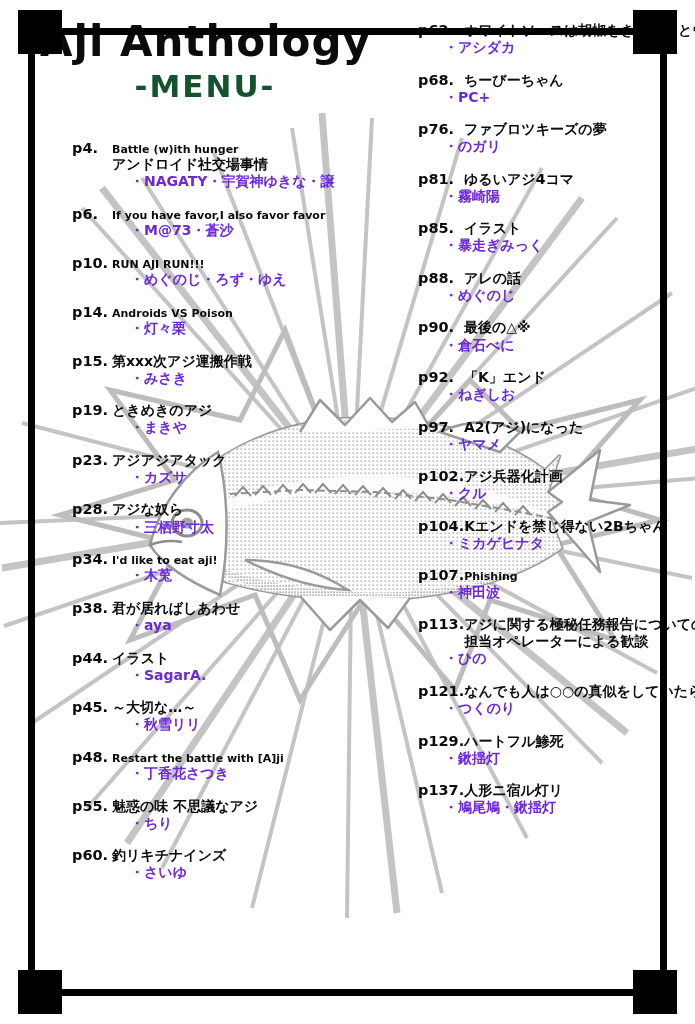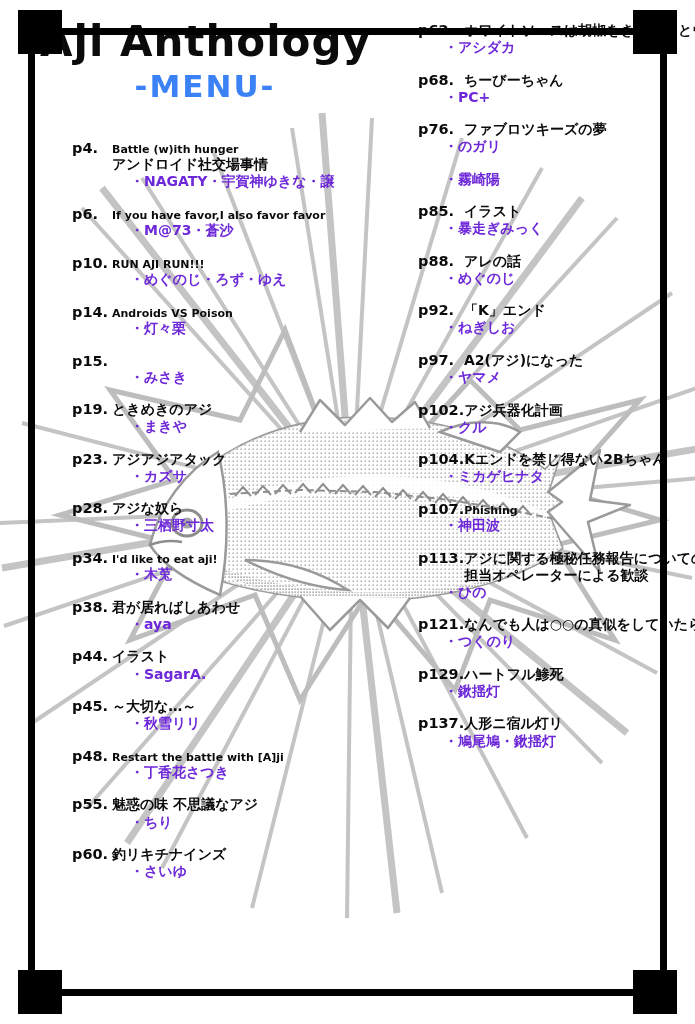--- a/index.html
+++ b/index.html
@@ -92,21 +92,21 @@
     letter-spacing: 1px;
     color: #0b0b0b;
     line-height: 1.05;
     white-space: nowrap;
   }
   .title-sub {
     font-family: "DejaVu Sans", "Liberation Sans", sans-serif;
     font-size: 31px;
     font-weight: 700;
     letter-spacing: 2px;
-    color: #3b82f6;
+    color: #14532d;
     margin-top: 6px;
     line-height: 1.05;
   }
 
   
   .col {
     position: absolute;
     z-index: 5;
   }
   .col-left  { left: 72px;  top: 140px; width: 300px; }
@@ -326,20 +326,23 @@
           <div class="entry-page">p14.</div>
           <div class="entry-titles">
             <div class="entry-title">Androids VS Poison</div>
           </div>
         </div>
         <div class="entry-author">・灯々栗</div>
       </div>
       <div class="entry">
         <div class="entry-head">
           <div class="entry-page">p15.</div>
+          <div class="entry-titles">
+            <div class="entry-title jp">第xxx次アジ運搬作戦</div>
+          </div>
         </div>
         <div class="entry-author">・みさき</div>
       </div>
       <div class="entry">
         <div class="entry-head">
           <div class="entry-page">p19.</div>
           <div class="entry-titles">
             <div class="entry-title jp">ときめきのアジ</div>
           </div>
         </div>
@@ -450,39 +453,54 @@
       <div class="entry">
         <div class="entry-head">
           <div class="entry-page">p76.</div>
           <div class="entry-titles">
             <div class="entry-title jp">ファブロツキーズの夢</div>
           </div>
         </div>
         <div class="entry-author">・のガリ</div>
       </div>
       <div class="entry">
+        <div class="entry-head">
+          <div class="entry-page">p81.</div>
+          <div class="entry-titles">
+            <div class="entry-title jp">ゆるいアジ4コマ</div>
+          </div>
+        </div>
         <div class="entry-author">・霧崎陽</div>
       </div>
       <div class="entry">
         <div class="entry-head">
           <div class="entry-page">p85.</div>
           <div class="entry-titles">
             <div class="entry-title jp">イラスト</div>
           </div>
         </div>
         <div class="entry-author">・暴走ぎみっく</div>
       </div>
       <div class="entry">
         <div class="entry-head">
           <div class="entry-page">p88.</div>
           <div class="entry-titles">
             <div class="entry-title jp">アレの話</div>
           </div>
         </div>
         <div class="entry-author">・めぐのじ</div>
+      </div>
+      <div class="entry">
+        <div class="entry-head">
+          <div class="entry-page">p90.</div>
+          <div class="entry-titles">
+            <div class="entry-title jp">最後の△※</div>
+          </div>
+        </div>
+        <div class="entry-author">・倉石べに</div>
       </div>
       <div class="entry">
         <div class="entry-head">
           <div class="entry-page">p92.</div>
           <div class="entry-titles">
             <div class="entry-title jp">「K」エンド</div>
           </div>
         </div>
         <div class="entry-author">・ねぎしお</div>
       </div>

